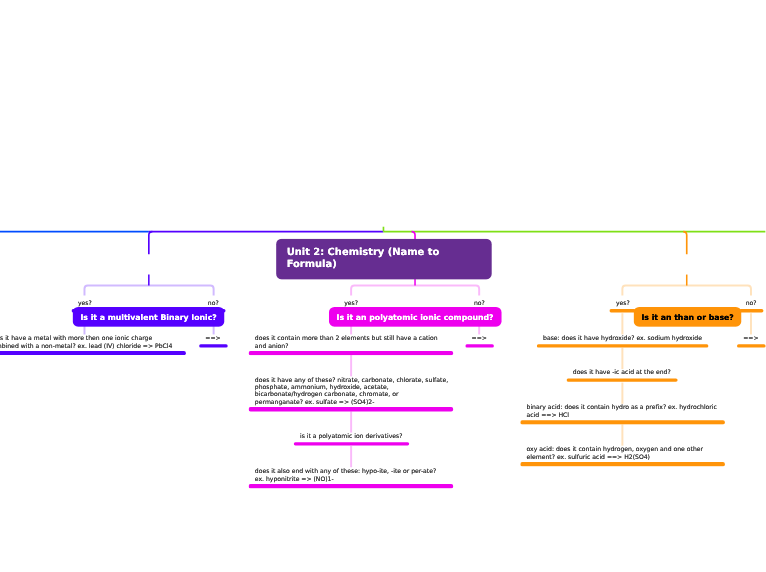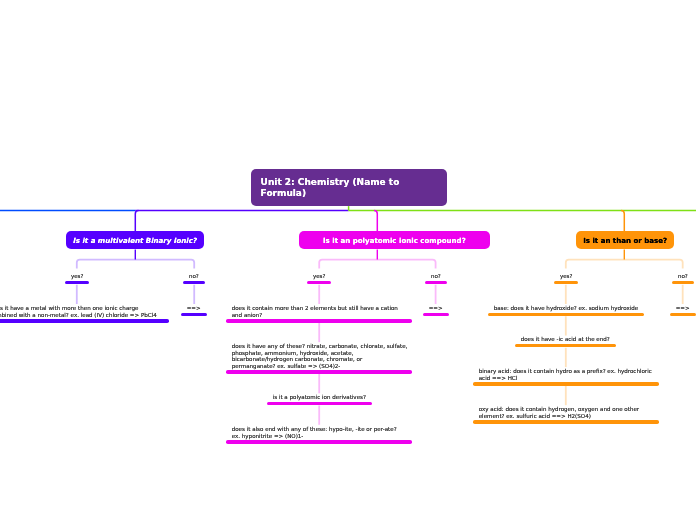--- a/index.html
+++ b/index.html
@@ -4,21 +4,21 @@
 <title>Unit 2: Chemistry (Name to Formula)</title>
 <style>
   html,body{margin:0;padding:0;}
   body{width:696px;height:520px;overflow:hidden;background:#ffffff;
        font-family:"DejaVu Sans",sans-serif;}
   #canvas{position:absolute;left:0;top:0;width:696px;height:520px;overflow:hidden;
           transform:translateZ(0);}
   svg#lines{position:absolute;left:0;top:0;width:696px;height:520px;}
 
   .boxnode{position:absolute;border-radius:5px;box-sizing:border-box;
-           display:flex;align-items:center;will-change:transform;}
+           display:flex;align-items:center;will-change:transform;margin-top:48px;}
   .boxnode .lbl{display:block;font-weight:bold;}
 
   .tnode{position:absolute;box-sizing:border-box;padding:0 5.7px;will-change:transform;}
   .tnode .txt{color:#3c3c3c;text-shadow:0 0 0.3px #3c3c3c;font-size:5.56px;line-height:6.55px;
               text-align:left;white-space:pre;}
   .tnode.ctr .txt{text-align:center;}
   .tnode .bar{height:3.6px;border-radius:1.8px;
               margin:1.2px -5.7px 0;}
 </style>
 </head>
@@ -51,40 +51,40 @@
       <path d="M 565.8 347.78437499999995 V 367.08437499999997" fill="none" stroke="#ff9409" stroke-width="1.8" stroke-opacity="0.27"></path>
       <path d="M 565.8 385.85937499999994 V 405.15937499999995" fill="none" stroke="#ff9409" stroke-width="1.8" stroke-opacity="0.27"></path>
       <path d="M 682.7 284.728125 V 304.028125" fill="none" stroke="#ff9409" stroke-width="1.8" stroke-opacity="0.27"></path>
     </svg>
   <div id="nodes">
       <div class="boxnode" style="left: 250.6px; top: 169.4px; width: 196px; height: 36.7px; background: rgb(102, 45, 145); padding: 0px 9.6px;">
         <span class="lbl" style="color: rgb(255, 255, 255); font-size: 9px; line-height: 11px; white-space: pre; position: relative; top: 1.1px; text-shadow: rgb(255, 255, 255) 0px 0px 0.3px;">Unit 2: Chemistry (Name to
 Formula)</span>
       </div>
       <div class="boxnode" style="top: 231.2px; height: 18.4px; background: rgb(85, 0, 255); padding: 0px 7.15px; justify-content: center; left: 66.2062px;">
-        <span class="lbl" style="color: rgb(255, 255, 255); font-size: 7.05px; line-height: 9px; white-space: nowrap; text-shadow: rgb(255, 255, 255) 0px 0px 0.3px; font-style: italic;">Is it a multivalent Binary Ionic?</span>
+        <span class="lbl" style="color: rgb(255, 255, 255); font-size: 7.05px; line-height: 9px; white-space: nowrap; text-shadow: rgb(255, 255, 255) 0px 0px 0.3px;">Is it a multivalent Binary Ionic?</span>
       </div>
       <div class="tnode ctr" style="width: 24.3313px; left: 64.6344px; top: 273.4px;">
         <div class="txt">yes?</div>
         <div class="bar" style="background: rgb(85, 0, 255);"></div>
       </div>
       <div class="tnode" style="width: 185.4px; left: -15.9px; top: 304.928px;">
         <div class="txt">does it have a metal with more then one ionic charge
 combined with a non-metal? ex. lead (IV) chloride =&gt; PbCl4</div>
         <div class="bar" style="background: rgb(85, 0, 255);"></div>
       </div>
       <div class="tnode ctr" style="width: 21.6594px; left: 183.37px; top: 273.4px;">
         <div class="txt">no?</div>
         <div class="bar" style="background: rgb(85, 0, 255);"></div>
       </div>
       <div class="tnode" style="width: 25.7531px; left: 181.323px; top: 304.928px;">
         <div class="txt">==&gt;</div>
         <div class="bar" style="background: rgb(85, 0, 255);"></div>
       </div>
-      <div class="boxnode" style="top: 231.2px; height: 18.4px; background: rgb(238, 0, 238); padding: 0px 24px; justify-content: center; left: 298.8px;">
+      <div class="boxnode" style="top: 231.2px; height: 18.4px; background: rgb(238, 0, 238); padding: 0px 7px; justify-content: center; left: 298.8px;">
         <span class="lbl" style="color: rgb(255, 255, 255); font-size: 7.05px; line-height: 9px; white-space: nowrap; text-shadow: rgb(255, 255, 255) 0px 0px 0.3px;">Is it an polyatomic ionic compound?</span>
       </div>
       <div class="tnode ctr" style="width: 24.3313px; left: 307.034px; top: 273.4px;">
         <div class="txt">yes?</div>
         <div class="bar" style="background: rgb(238, 0, 238);"></div>
       </div>
       <div class="tnode" style="width: 185.5px; left: 226.45px; top: 304.928px;">
         <div class="txt">does it contain more than 2 elements but still have a cation
 and anion?</div>
         <div class="bar" style="background: rgb(238, 0, 238);"></div>

